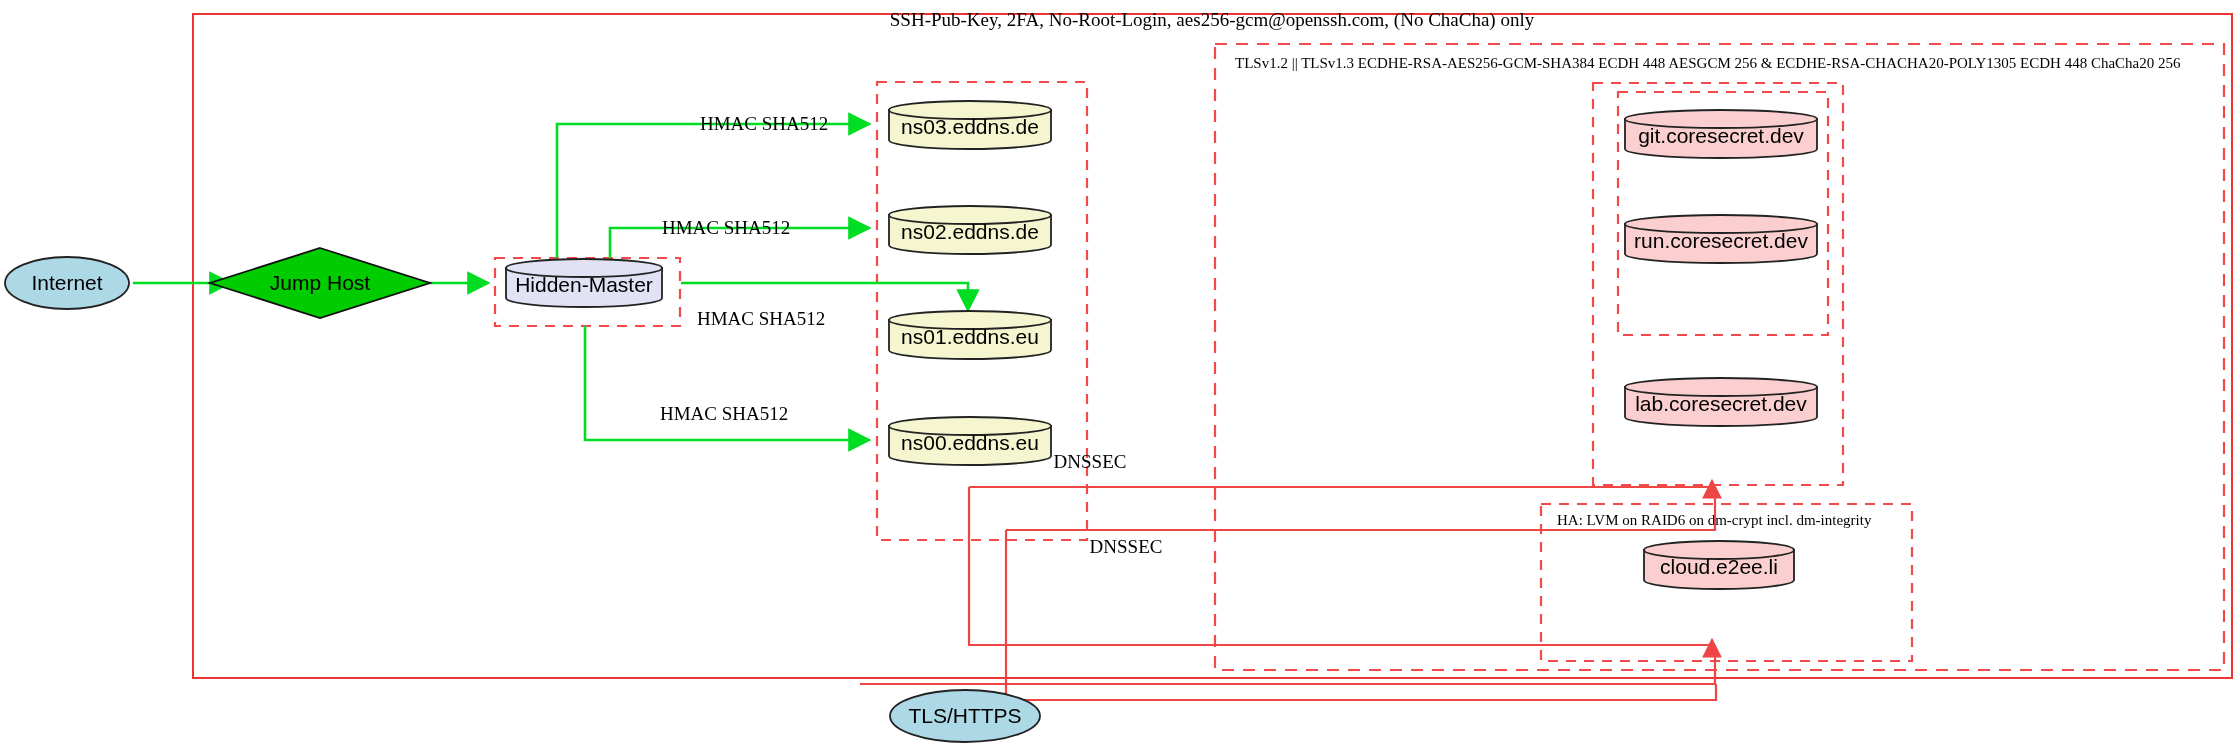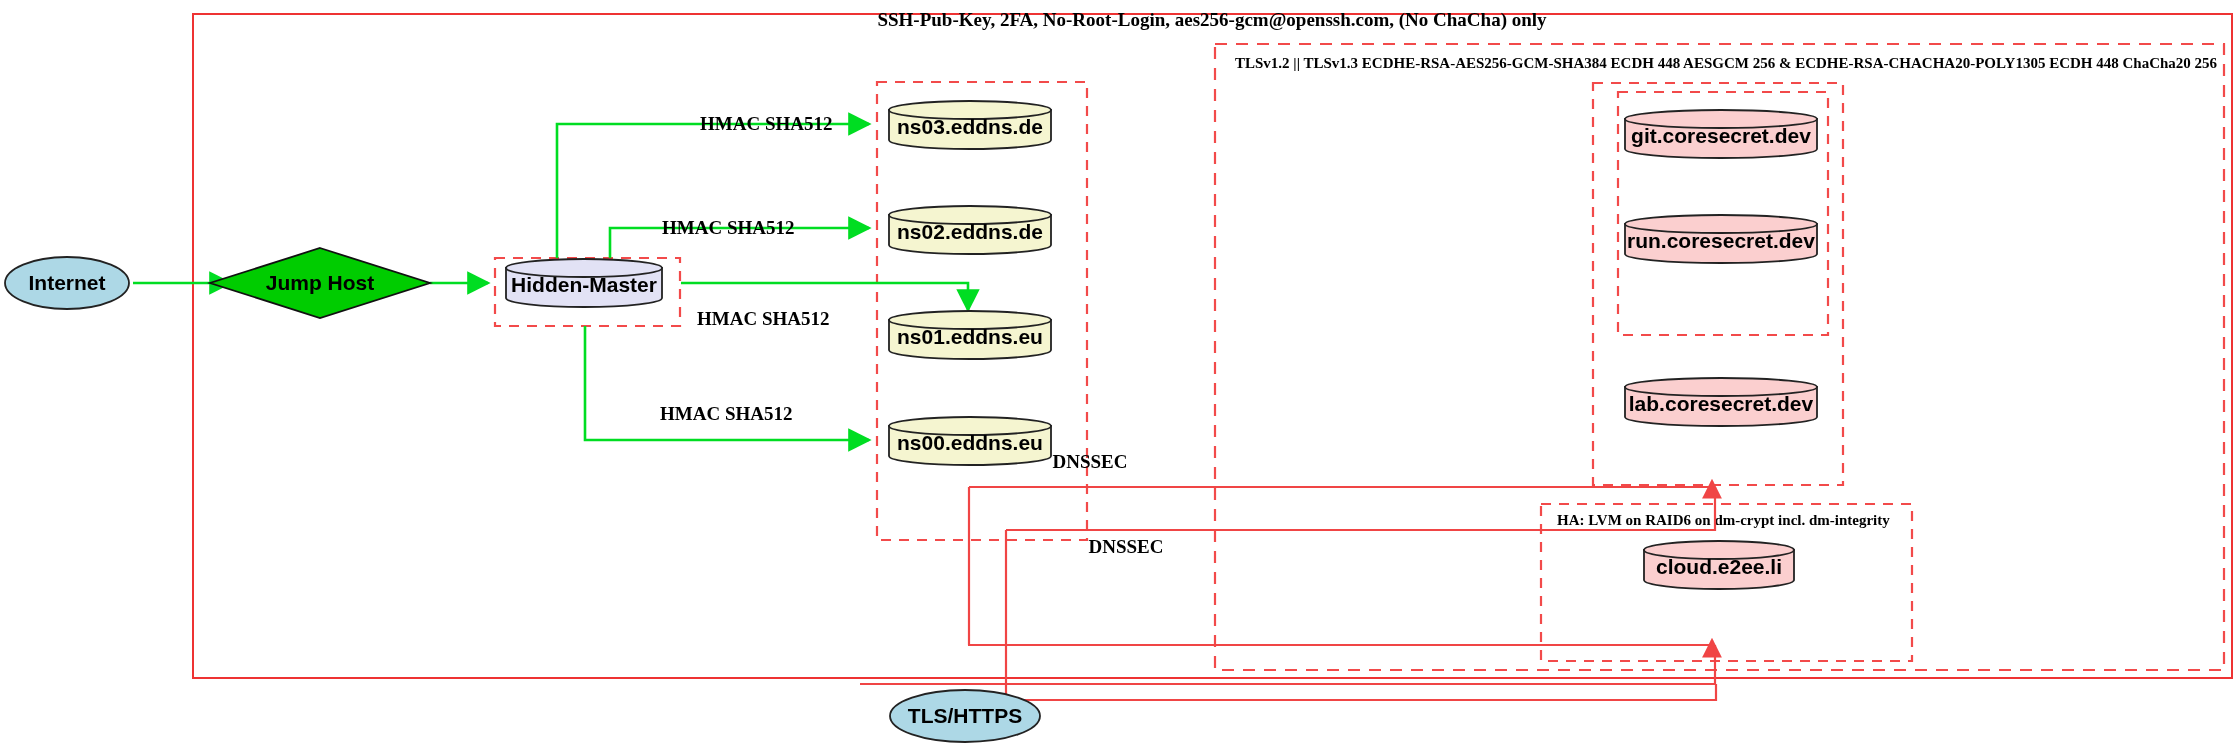--- a/index.html
+++ b/index.html
@@ -1,18 +1,18 @@
 <!DOCTYPE html>
 <html><head>
 <meta charset="utf-8">
 <style>
   html,body{margin:0;padding:0;background:#ffffff;}
   body{width:2240px;height:744px;overflow:hidden;
        font-family:"Liberation Sans",sans-serif;}
-  #stage{position:relative;width:2231px;height:744px;font-weight:bold;}
+  #stage{position:relative;width:2231px;height:744px;}
   svg{position:absolute;left:0;top:0;width:2240px;height:744px;}
   .frame-solid{fill:none;stroke:#ee3333;stroke-width:2;}
   .frame-dash{fill:none;stroke:#f24a4a;stroke-width:2.2;stroke-dasharray:12 9;}
   .frame-dash-sm{fill:none;stroke:#f24a4a;stroke-width:2.2;stroke-dasharray:10 8;}
   .edge-green{fill:none;stroke:#00dd22;stroke-width:2.6;}
   .edge-red{fill:none;stroke:#f04545;stroke-width:2.2;}
   .cyl-body{stroke:#222222;stroke-width:1.8;}
   .cyl-top{stroke:#222222;stroke-width:1.8;}
   .node-text{font-family:"Liberation Sans",sans-serif;font-size:21px;fill:#000;
              text-anchor:middle;dominant-baseline:middle;}

